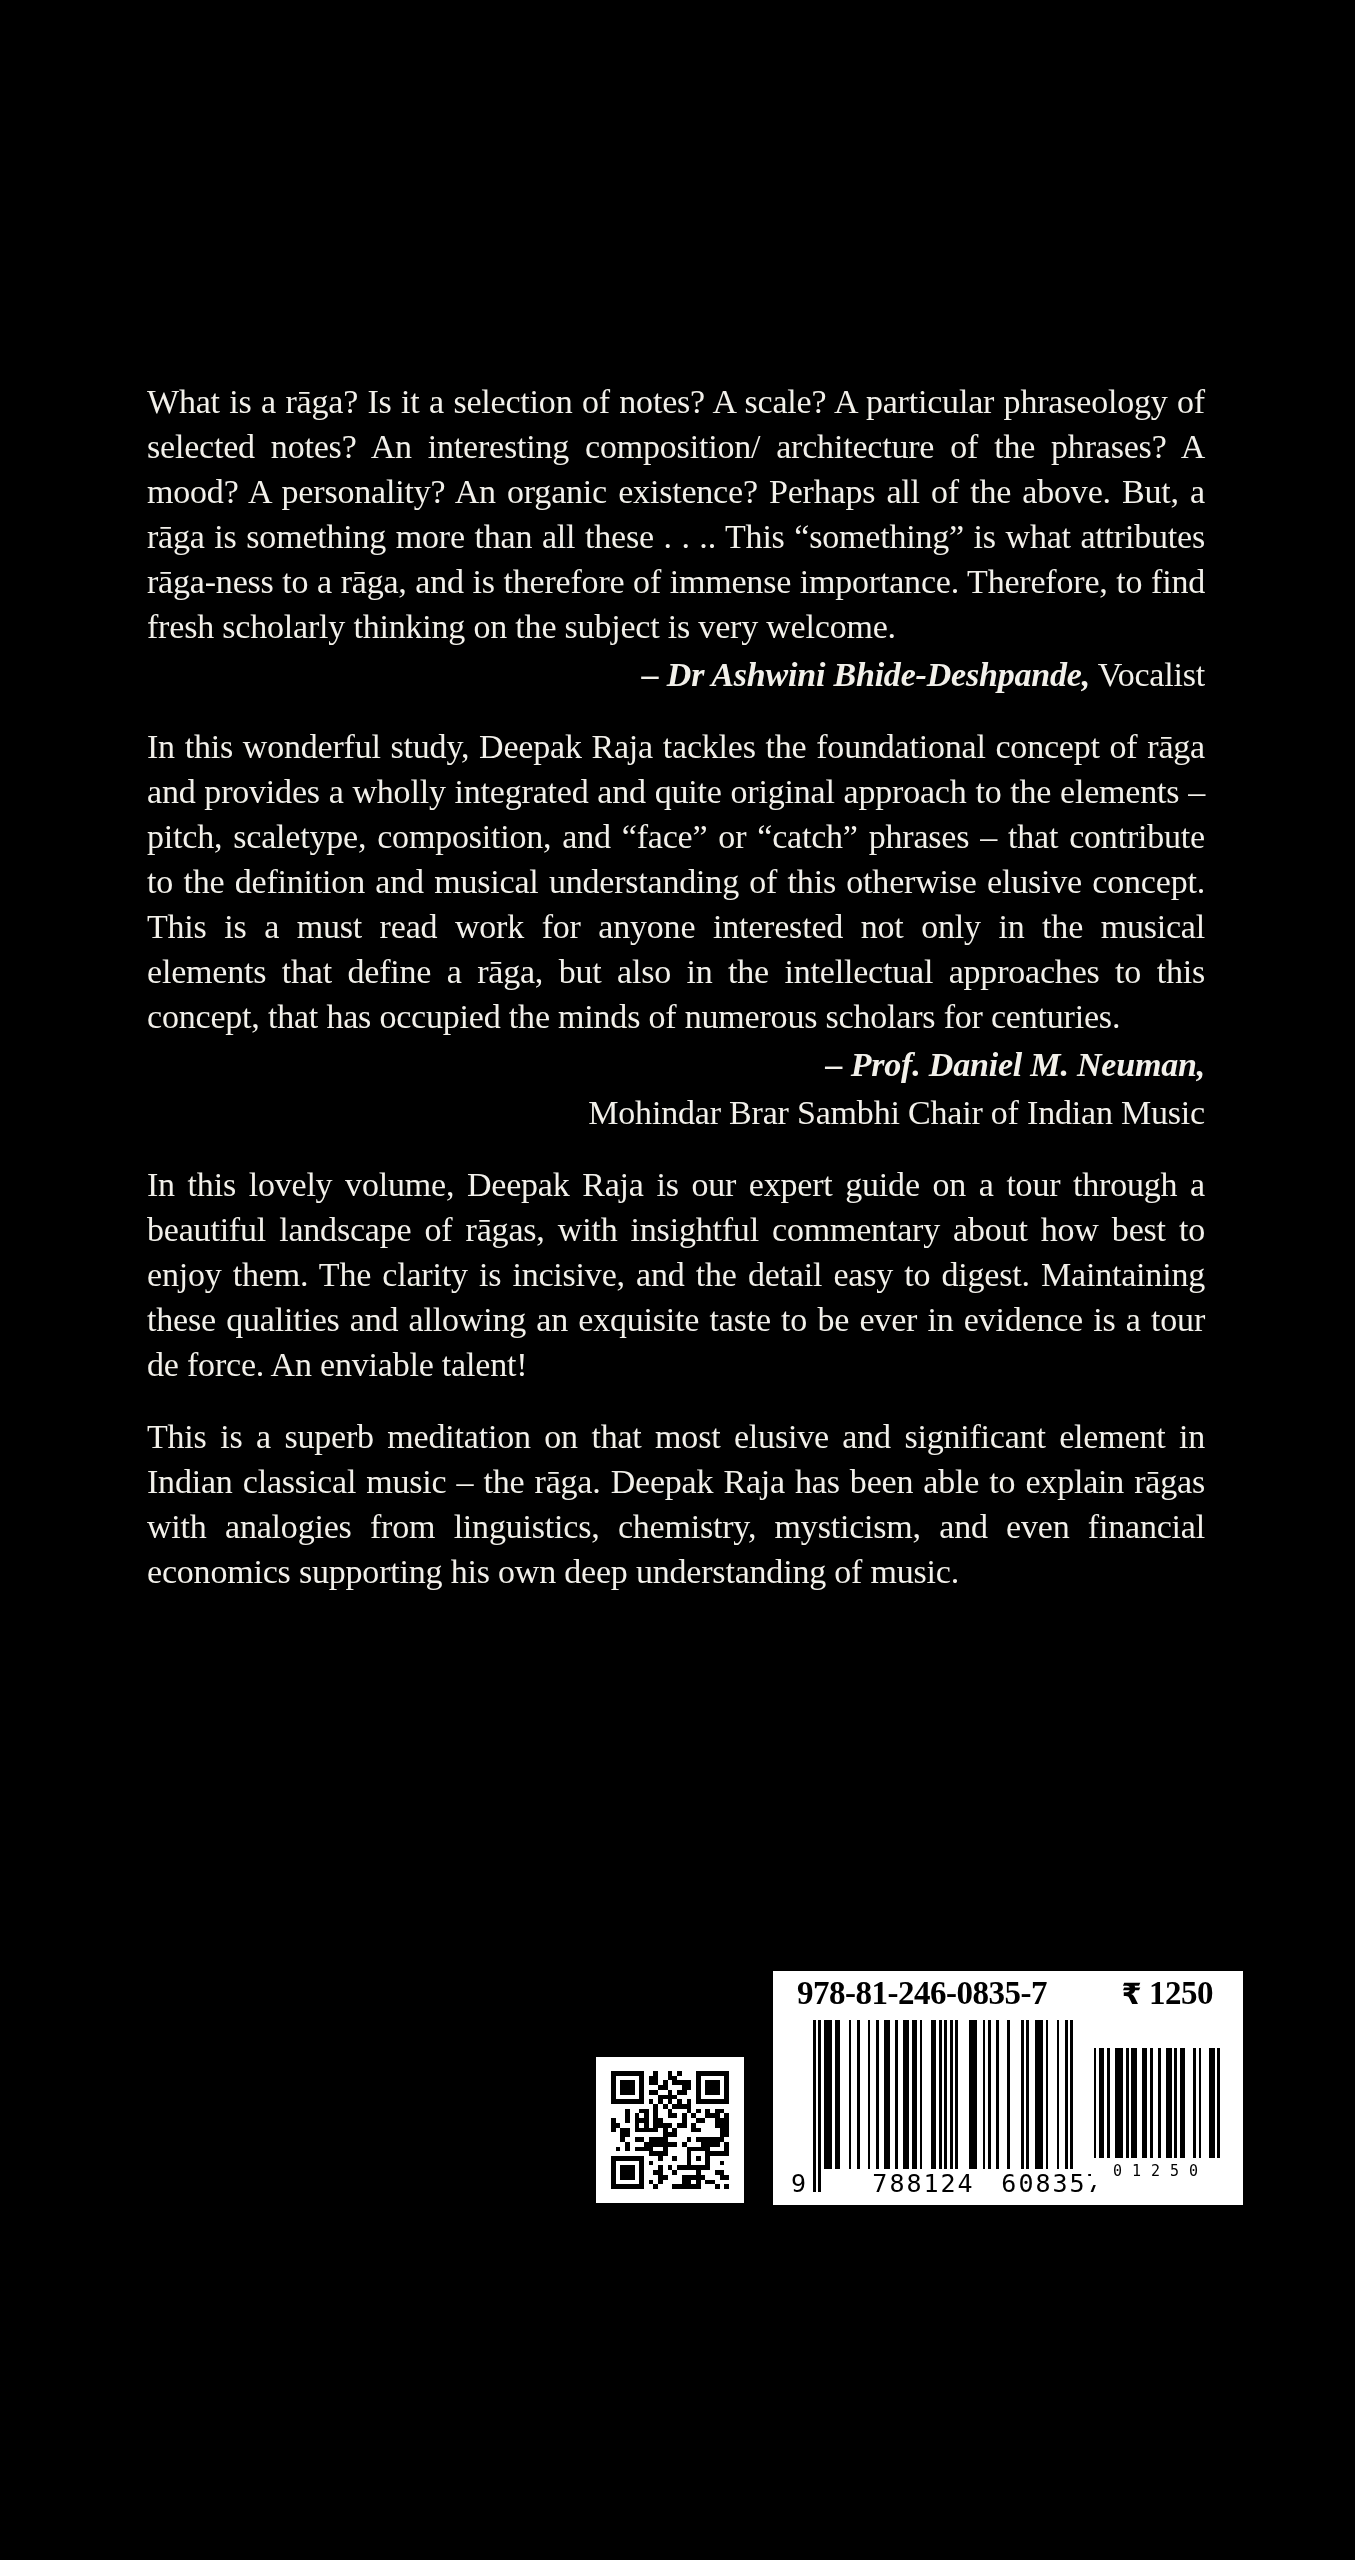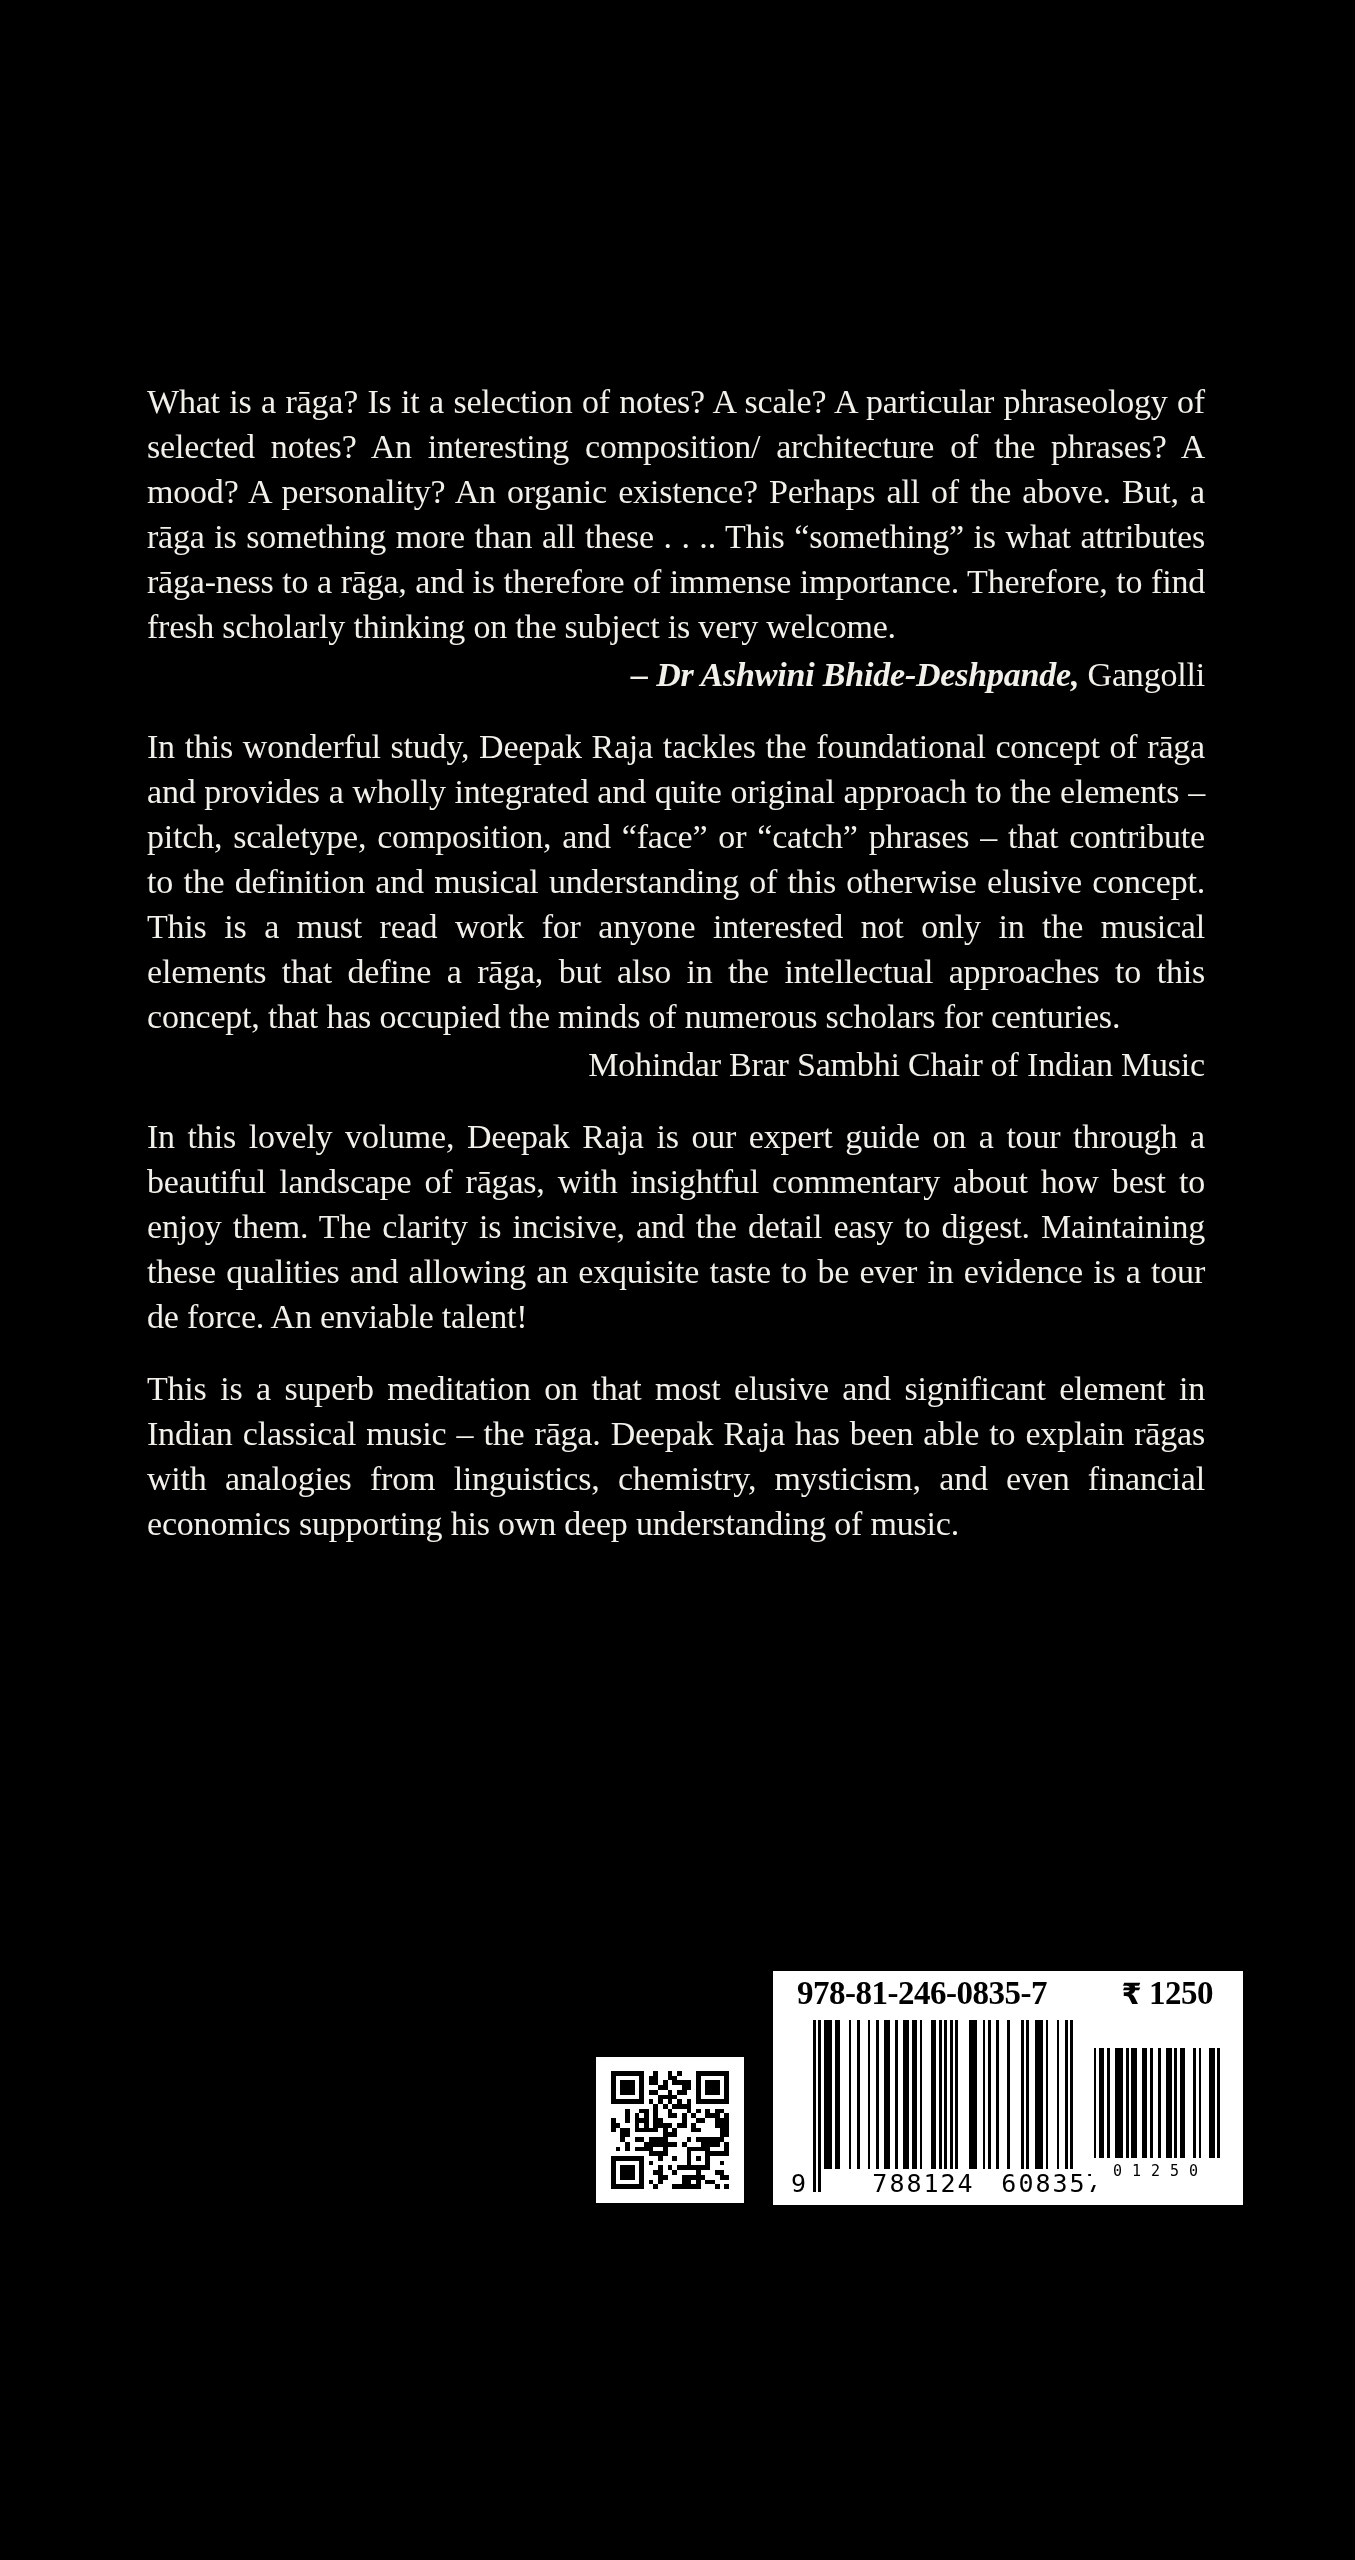--- a/index.html
+++ b/index.html
@@ -63,25 +63,26 @@
 </style>
 </head>
 <body>
 
 <div class="cover">
 
   <div class="blurbs">
 
     <section class="blurb">
       <p class="quote"><span>What is a </span><span class="i">rāga</span><span>? Is it a selection of notes? A scale? A particular phraseology of selected notes? An interesting composition/ architecture of the phrases? A mood? A personality? An organic existence? Perhaps all of the above. But, a </span><span class="i">rāga</span><span> is something more than all these . . .. This “something” is what attributes </span><span class="i">rāga</span><span>-ness to a </span><span class="i">rāga</span><span>, and is therefore of immense importance. Therefore, to find fresh scholarly thinking on the subject is very welcome.</span></p>
-      <p class="attr"><span class="bi">– Dr Ashwini Bhide-Deshpande,</span><span> Gangolli</span></p>
+      <p class="attr"><span class="bi">– Dr Ashwini Bhide-Deshpande,</span><span> Vocalist</span></p>
     </section>
 
     <section class="blurb">
       <p class="quote"><span>In this wonderful study, Deepak Raja tackles the foundational concept of </span><span class="i">rāga</span><span> and provides a wholly integrated and quite original approach to the elements – pitch, scaletype, composition, and “face” or “catch” phrases – that contribute to the definition and musical understanding of this otherwise elusive concept. This is a must read work for anyone interested not only in the musical elements that define a </span><span class="i">rāga</span><span>, but also in the intellectual approaches to this concept, that has occupied the minds of numerous scholars for centuries.</span></p>
+      <p class="attr"><span class="bi">– Prof. Daniel M. Neuman,</span></p>
       <p class="attr"><span>Mohindar Brar Sambhi Chair of Indian Music</span></p>
     </section>
 
     <section class="blurb">
       <p class="quote"><span>In this lovely volume, Deepak Raja is our expert guide on a tour through a beautiful landscape of </span><span class="i">rāga</span><span>s, with insightful commentary about how best to enjoy them. The clarity is incisive, and the detail easy to digest. Maintaining these qualities and allowing an exquisite taste to be ever in evidence is a </span><span class="i">tour de force</span><span>. An enviable talent!</span></p>
     </section>
 
     <section class="blurb">
       <p class="quote"><span>This is a superb meditation on that most elusive and significant element in Indian classical music – the </span><span class="i">rāga</span><span>. Deepak Raja has been able to explain </span><span class="i">rāga</span><span>s with analogies from linguistics, chemistry, mysticism, and even financial economics supporting his own deep understanding of music.</span></p>
     </section>

